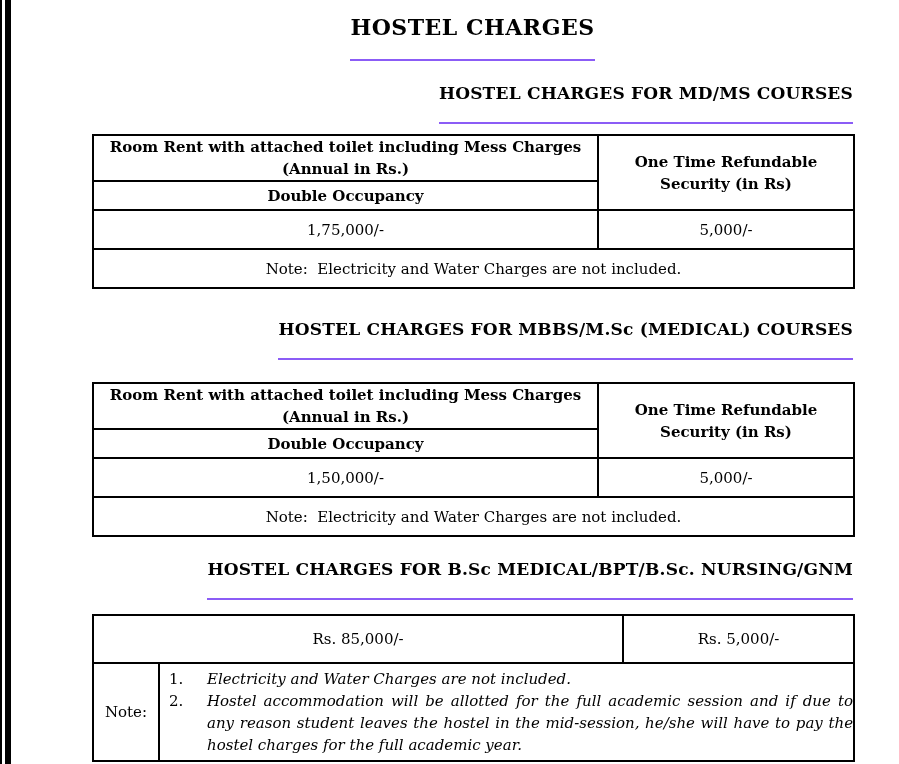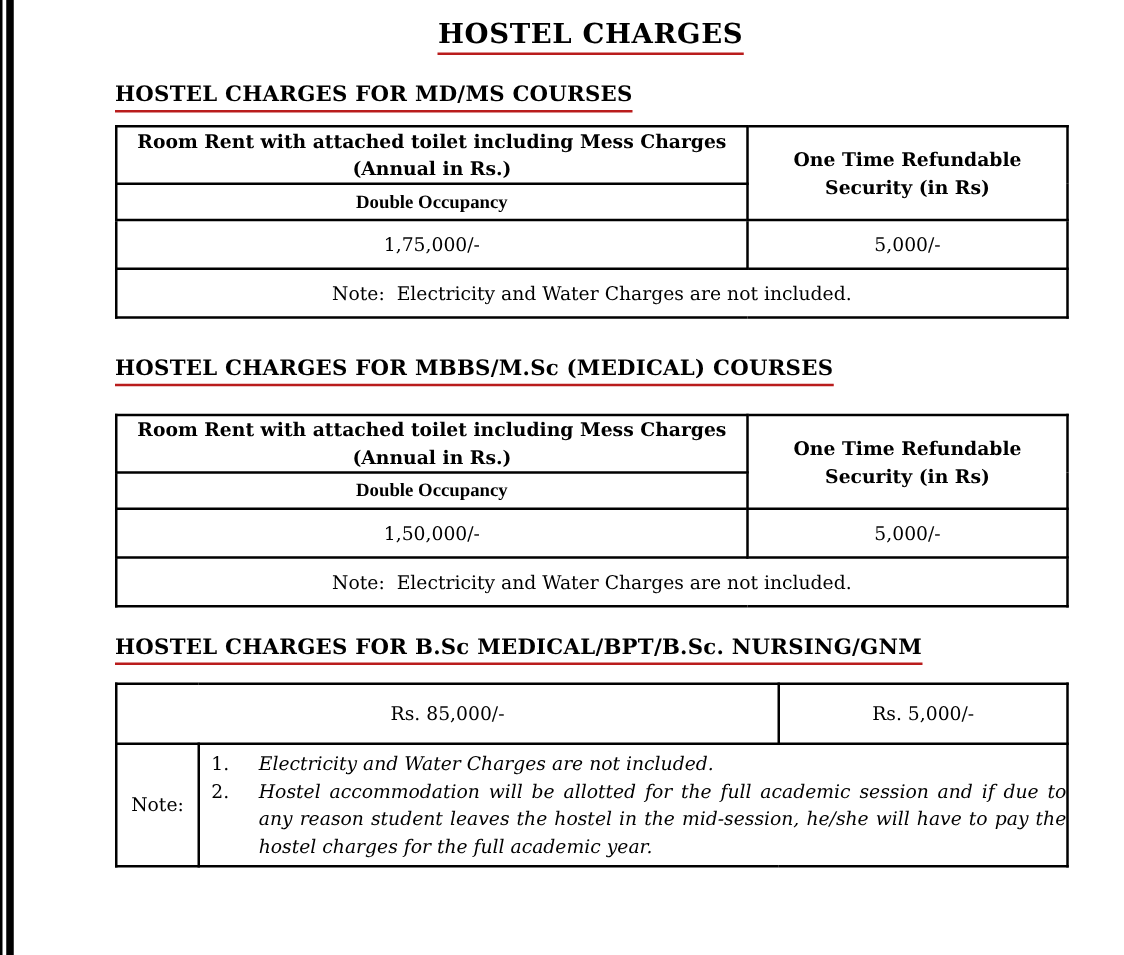--- a/index.html
+++ b/index.html
@@ -7,46 +7,46 @@
   body {
     width: 899px; height: 764px;
     background: #ffffff; color: #000000;
     font-family: "DejaVu Serif", "Liberation Serif", serif;
     position: relative; overflow: hidden;
   }
   .edge-line-thin  { position: absolute; left: 0;  top: 0; bottom: 0; width: 2px; background: #000; }
   .edge-line-thick { position: absolute; left: 5px; top: 0; bottom: 0; width: 6px; background: #000; }
   .content { position: absolute; left: 92px; top: 0; width: 761px; }
 
-  .u { display: inline-block; border-bottom: 2px solid #b91c1c; padding-bottom: 2px; }
+  .u { display: inline-block; border-bottom: 2px solid #8b5cf6; padding-bottom: 19px; }
 
   .main-title {
     margin: 14px 0 0; text-align: center;
     font-size: 22px; font-weight: bold; letter-spacing: 0.5px;
   }
-  .sec-title { text-align: left; font-size: 17px; font-weight: bold; letter-spacing: 0.2px; }
+  .sec-title { text-align: right; font-size: 17px; font-weight: bold; letter-spacing: 0.2px; }
   .s1 .sec-title { margin: 22px 0 10px; }
   .s2 .sec-title { margin: 30px 0 22px; }
   .s3 .sec-title { margin: 22px 0 14px; }
 
   table.charges-table {
     width: 100%; border-collapse: collapse; table-layout: fixed;
   }
   .charges-table td { border: 2px solid #000; text-align: center; vertical-align: middle; padding: 0; }
 
   .t12 .c-left  { width: 505px; }
   .t12 .c-right { width: 256px; }
   .t3 .c-note   { width: 66px; }
   .t3 .c-mid    { width: 464px; }
   .t3 .c-right3 { width: 231px; }
 
   .hdr { font-weight: bold; font-size: 15px; line-height: 22px; padding: 1px 6px; }
   .hdr .line { display: block; }
   .hrow1 { height: 46px; }
-  .hrow2 { height: 29px; font-family: Liberation Serif, serif; }
+  .hrow2 { height: 29px; }
   .t3 .hrow3l { height: 63px; }
   .data-row { height: 39px; }
   .t3 .data-row3 { height: 48px; }
   .note-row { height: 39px; }
   .t3 .note-row3 { height: 98px; }
 
   .val { font-size: 15px; padding: 4px 6px; border-radius: 18px; }
 
   .note-cell {
     text-align: left; font-size: 15px; padding: 6px 10px;

